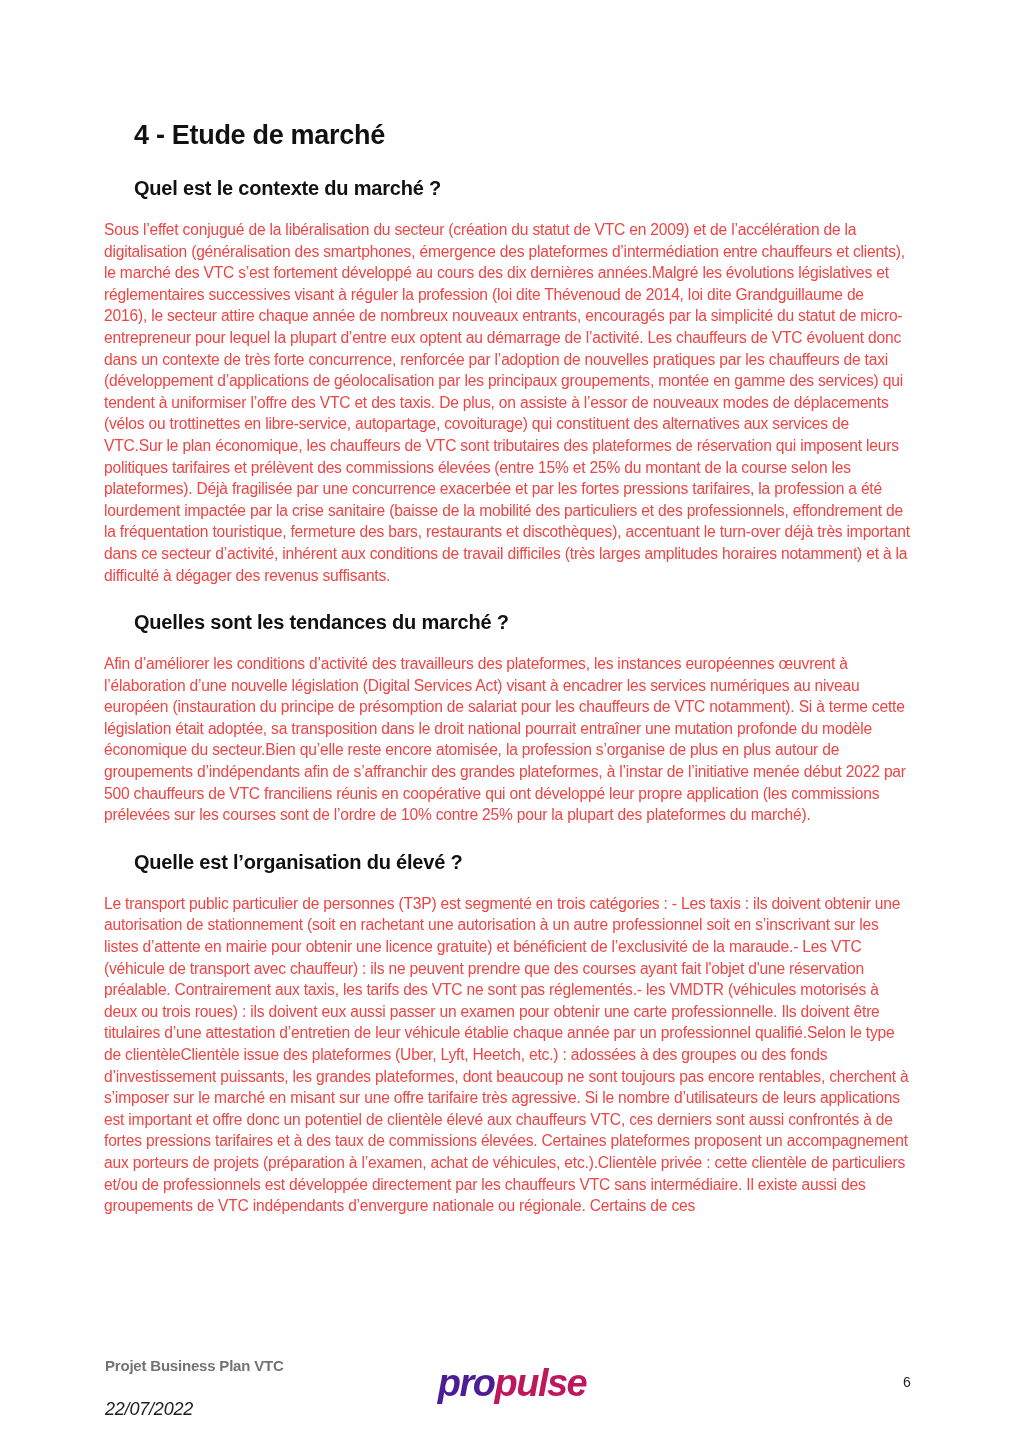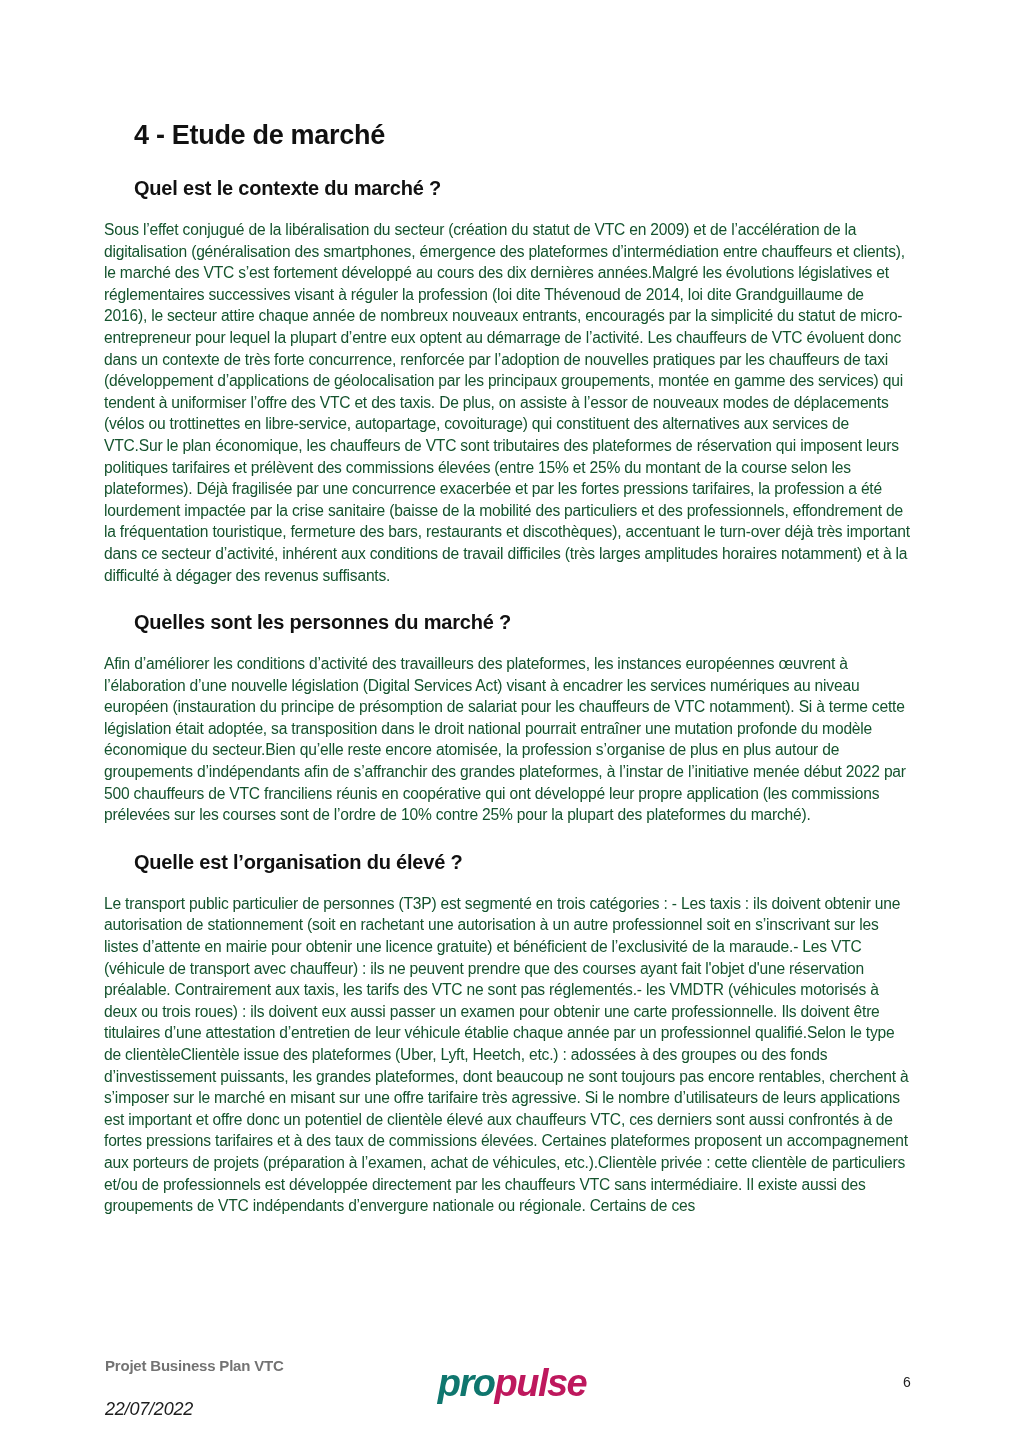--- a/index.html
+++ b/index.html
@@ -34,21 +34,21 @@
     font-weight: 700;
     color: #111111;
     letter-spacing: -0.2px;
     margin: 26px 0 21px 30px;
     line-height: 20px;
   }
   .section-body {
     font-size: 15.6px;
     line-height: 21.6px;
     letter-spacing: -0.2px;
-    color: #14532d;
+    color: #ef4444;
     text-align: left;
   }
   .footer-project {
     position: absolute;
     left: 105px;
     top: 1357px;
     font-size: 15px;
     font-weight: 700;
     letter-spacing: -0.2px;
     color: #737373;
@@ -66,21 +66,21 @@
     position: absolute;
     left: 50%;
     top: 1362px;
     transform: translateX(-50%);
     font-size: 38px;
     font-weight: 700;
     font-style: italic;
     letter-spacing: -1.5px;
     white-space: nowrap;
   }
-  .logo .logo-pro { color: #0f766e; }
+  .logo .logo-pro { color: #4c1d95; }
   .logo .logo-pulse { color: #be185d; }
   .page-number {
     position: absolute;
     left: 903px;
     top: 1374px;
     font-size: 14px;
     color: #1d1d1d;
   }
 </style>
 </head>
@@ -90,21 +90,21 @@
 
   <div class="content">
     <h1 class="doc-title">4 - Etude de marché</h1>
 
     <section>
       <h2 class="section-heading">Quel est le contexte du marché ?</h2>
       <p class="section-body">Sous l’effet conjugué de la libéralisation du secteur (création du statut de VTC en 2009) et de l’accélération de la digitalisation (généralisation des smartphones, émergence des plateformes d’intermédiation entre chauffeurs et clients), le marché des VTC s’est fortement développé au cours des dix dernières années.Malgré les évolutions législatives et réglementaires successives visant à réguler la profession (loi dite Thévenoud de 2014, loi dite Grandguillaume de 2016), le secteur attire chaque année de nombreux nouveaux entrants, encouragés par la simplicité du statut de micro-entrepreneur pour lequel la plupart d’entre eux optent au démarrage de l’activité. Les chauffeurs de VTC évoluent donc dans un contexte de très forte concurrence, renforcée par l’adoption de nouvelles pratiques par les chauffeurs de taxi (développement d’applications de géolocalisation par les principaux groupements, montée en gamme des services) qui tendent à uniformiser l’offre des VTC et des taxis. De plus, on assiste à l’essor de nouveaux modes de déplacements (vélos ou trottinettes en libre-service, autopartage, covoiturage) qui constituent des alternatives aux services de VTC.Sur le plan économique, les chauffeurs de VTC sont tributaires des plateformes de réservation qui imposent leurs politiques tarifaires et prélèvent des commissions élevées (entre 15% et 25% du montant de la course selon les plateformes). Déjà fragilisée par une concurrence exacerbée et par les fortes pressions tarifaires, la profession a été lourdement impactée par la crise sanitaire (baisse de la mobilité des particuliers et des professionnels, effondrement de la fréquentation touristique, fermeture des bars, restaurants et discothèques), accentuant le turn-over déjà très important dans ce secteur d’activité, inhérent aux conditions de travail difficiles (très larges amplitudes horaires notamment) et à la difficulté à dégager des revenus suffisants.</p>
     </section>
 
     <section>
-      <h2 class="section-heading">Quelles sont les personnes du marché ?</h2>
+      <h2 class="section-heading">Quelles sont les tendances du marché ?</h2>
       <p class="section-body">Afin d’améliorer les conditions d’activité des travailleurs des plateformes, les instances européennes œuvrent à l’élaboration d’une nouvelle législation (Digital Services Act) visant à encadrer les services numériques au niveau européen (instauration du principe de présomption de salariat pour les chauffeurs de VTC notamment). Si à terme cette législation était adoptée, sa transposition dans le droit national pourrait entraîner une mutation profonde du modèle économique du secteur.Bien qu’elle reste encore atomisée, la profession s’organise de plus en plus autour de groupements d’indépendants afin de s’affranchir des grandes plateformes, à l’instar de l’initiative menée début 2022 par 500 chauffeurs de VTC franciliens réunis en coopérative qui ont développé leur propre application (les commissions prélevées sur les courses sont de l’ordre de 10% contre 25% pour la plupart des plateformes du marché).</p>
     </section>
 
     <section>
       <h2 class="section-heading">Quelle est l’organisation du élevé ?</h2>
       <p class="section-body">Le transport public particulier de personnes (T3P) est segmenté en trois catégories :  - Les taxis : ils doivent obtenir une autorisation de stationnement (soit en rachetant une autorisation à un autre professionnel soit en s’inscrivant sur les listes d’attente en mairie pour obtenir une licence gratuite) et bénéficient de l’exclusivité de la maraude.- Les VTC (véhicule de transport avec chauffeur) : ils ne peuvent prendre que des courses ayant fait l'objet d'une réservation préalable. Contrairement aux taxis, les tarifs des VTC ne sont pas réglementés.- les VMDTR (véhicules motorisés à deux ou trois roues) : ils doivent eux aussi passer un examen pour obtenir une carte professionnelle. Ils doivent être titulaires d’une attestation d’entretien de leur véhicule établie chaque année par un professionnel qualifié.Selon le type de clientèleClientèle issue des plateformes (Uber, Lyft, Heetch,  etc.) : adossées à des groupes ou des fonds d’investissement puissants, les grandes plateformes, dont beaucoup ne sont toujours pas encore rentables, cherchent à s’imposer sur le marché en misant sur une offre tarifaire très agressive. Si le nombre d’utilisateurs de leurs applications est important et offre donc un potentiel de clientèle élevé aux chauffeurs VTC, ces derniers sont aussi confrontés à de fortes pressions tarifaires et à des taux de commissions élevées. Certaines plateformes proposent un accompagnement aux porteurs de projets (préparation à l’examen, achat de véhicules, etc.).Clientèle privée : cette clientèle de particuliers et/ou de professionnels est développée directement par les chauffeurs VTC sans intermédiaire. Il existe aussi des groupements de VTC indépendants d’envergure nationale ou régionale. Certains de ces</p>
     </section>
   </div>
 
   <div class="footer-project">Projet Business Plan VTC</div>

